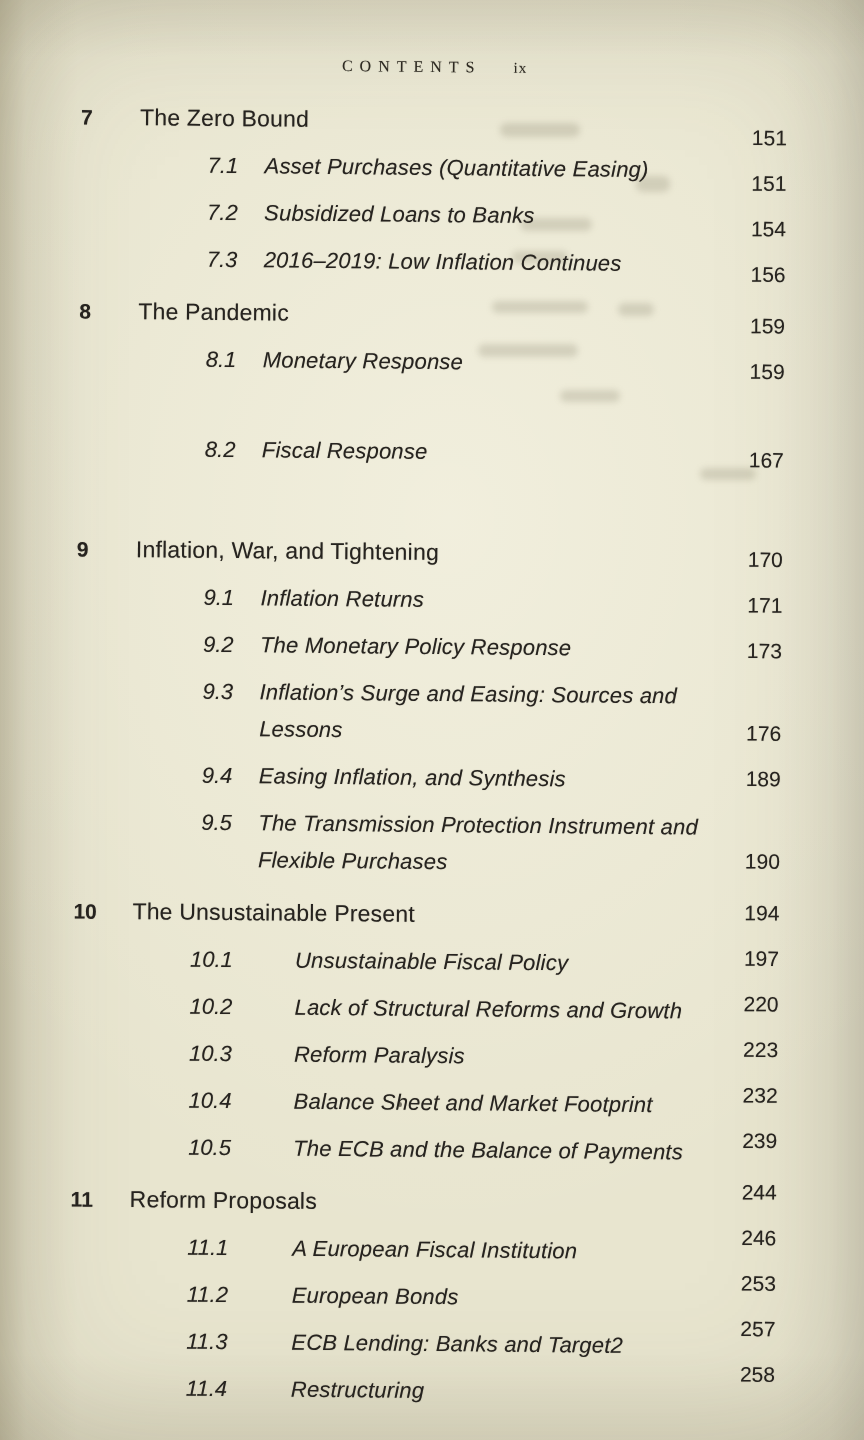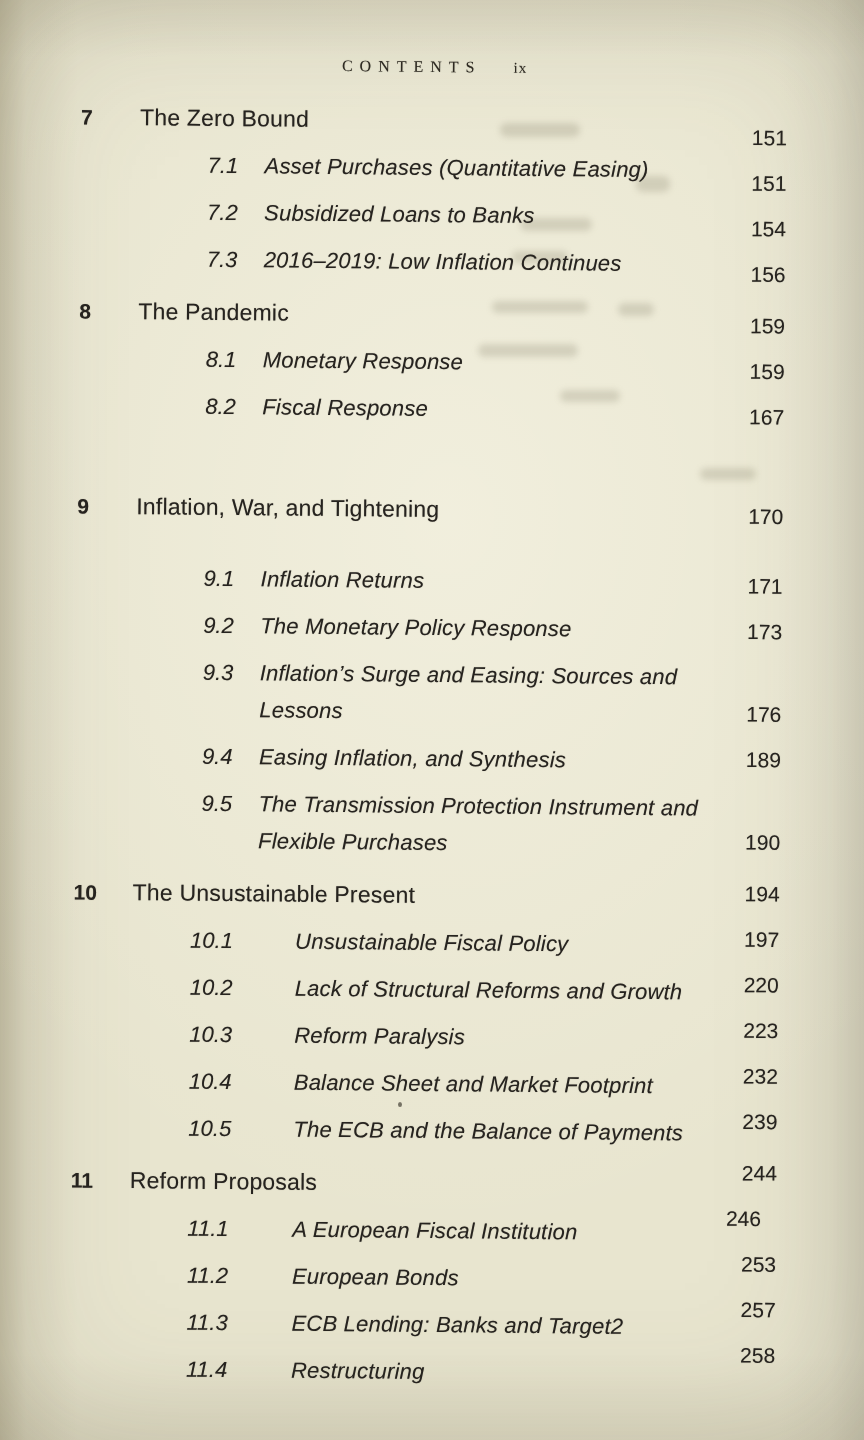--- a/index.html
+++ b/index.html
@@ -124,32 +124,32 @@
       <span class="page-num" style="transform: translateY(8.2px);">159</span>
     </div>
     <div class="toc-row sec">
       <span class="sec-num">8.1</span>
       <span class="sec-title">Monetary Response</span>
       <span class="page-num" style="transform: translateY(6.8px);">159</span>
     </div>
     <div class="toc-row sec">
       <span class="sec-num">8.2</span>
       <span class="sec-title">Fiscal Response</span>
-      <span class="page-num" style="transform: translateY(5.3px);">167</span>
+      <span class="page-num" style="transform: translateY(5.3px); margin-top: 43px;">167</span>
     </div>
 
     <div class="toc-row chapter">
       <span class="ch-num">9</span>
       <span class="ch-title">Inflation, War, and Tightening</span>
       <span class="page-num" style="transform: translateY(3.8px); margin-top: 48px;">170</span>
     </div>
     <div class="toc-row sec">
       <span class="sec-num">9.1</span>
       <span class="sec-title">Inflation Returns</span>
-      <span class="page-num" style="transform: translateY(2.4px); margin-top: 24px;">171</span>
+      <span class="page-num" style="transform: translateY(2.4px);">171</span>
     </div>
     <div class="toc-row sec">
       <span class="sec-num">9.2</span>
       <span class="sec-title">The Monetary Policy Response</span>
       <span class="page-num" style="transform: translateY(1px);">173</span>
     </div>
     <div class="toc-row sec wrap2">
       <span class="sec-num">9.3</span>
       <span class="sec-title">
           <span class="line">Inflation’s Surge and Easing: Sources and</span>
@@ -203,21 +203,21 @@
     </div>
 
     <div class="toc-row chapter">
       <span class="ch-num">11</span>
       <span class="ch-title">Reform Proposals</span>
       <span class="page-num" style="transform: translateY(-13.6px);">244</span>
     </div>
     <div class="toc-row sec wide">
       <span class="sec-num">11.1</span>
       <span class="sec-title">A European Fiscal Institution</span>
-      <span class="page-num" style="transform: translateY(-15px); text-align: center;">246</span>
+      <span class="page-num" style="transform: translateY(-15px);">246</span>
     </div>
     <div class="toc-row sec wide">
       <span class="sec-num">11.2</span>
       <span class="sec-title">European Bonds</span>
       <span class="page-num" style="transform: translateY(-16.4px);">253</span>
     </div>
     <div class="toc-row sec wide">
       <span class="sec-num">11.3</span>
       <span class="sec-title">ECB Lending: Banks and Target2</span>
       <span class="page-num" style="transform: translateY(-17.9px);">257</span>

